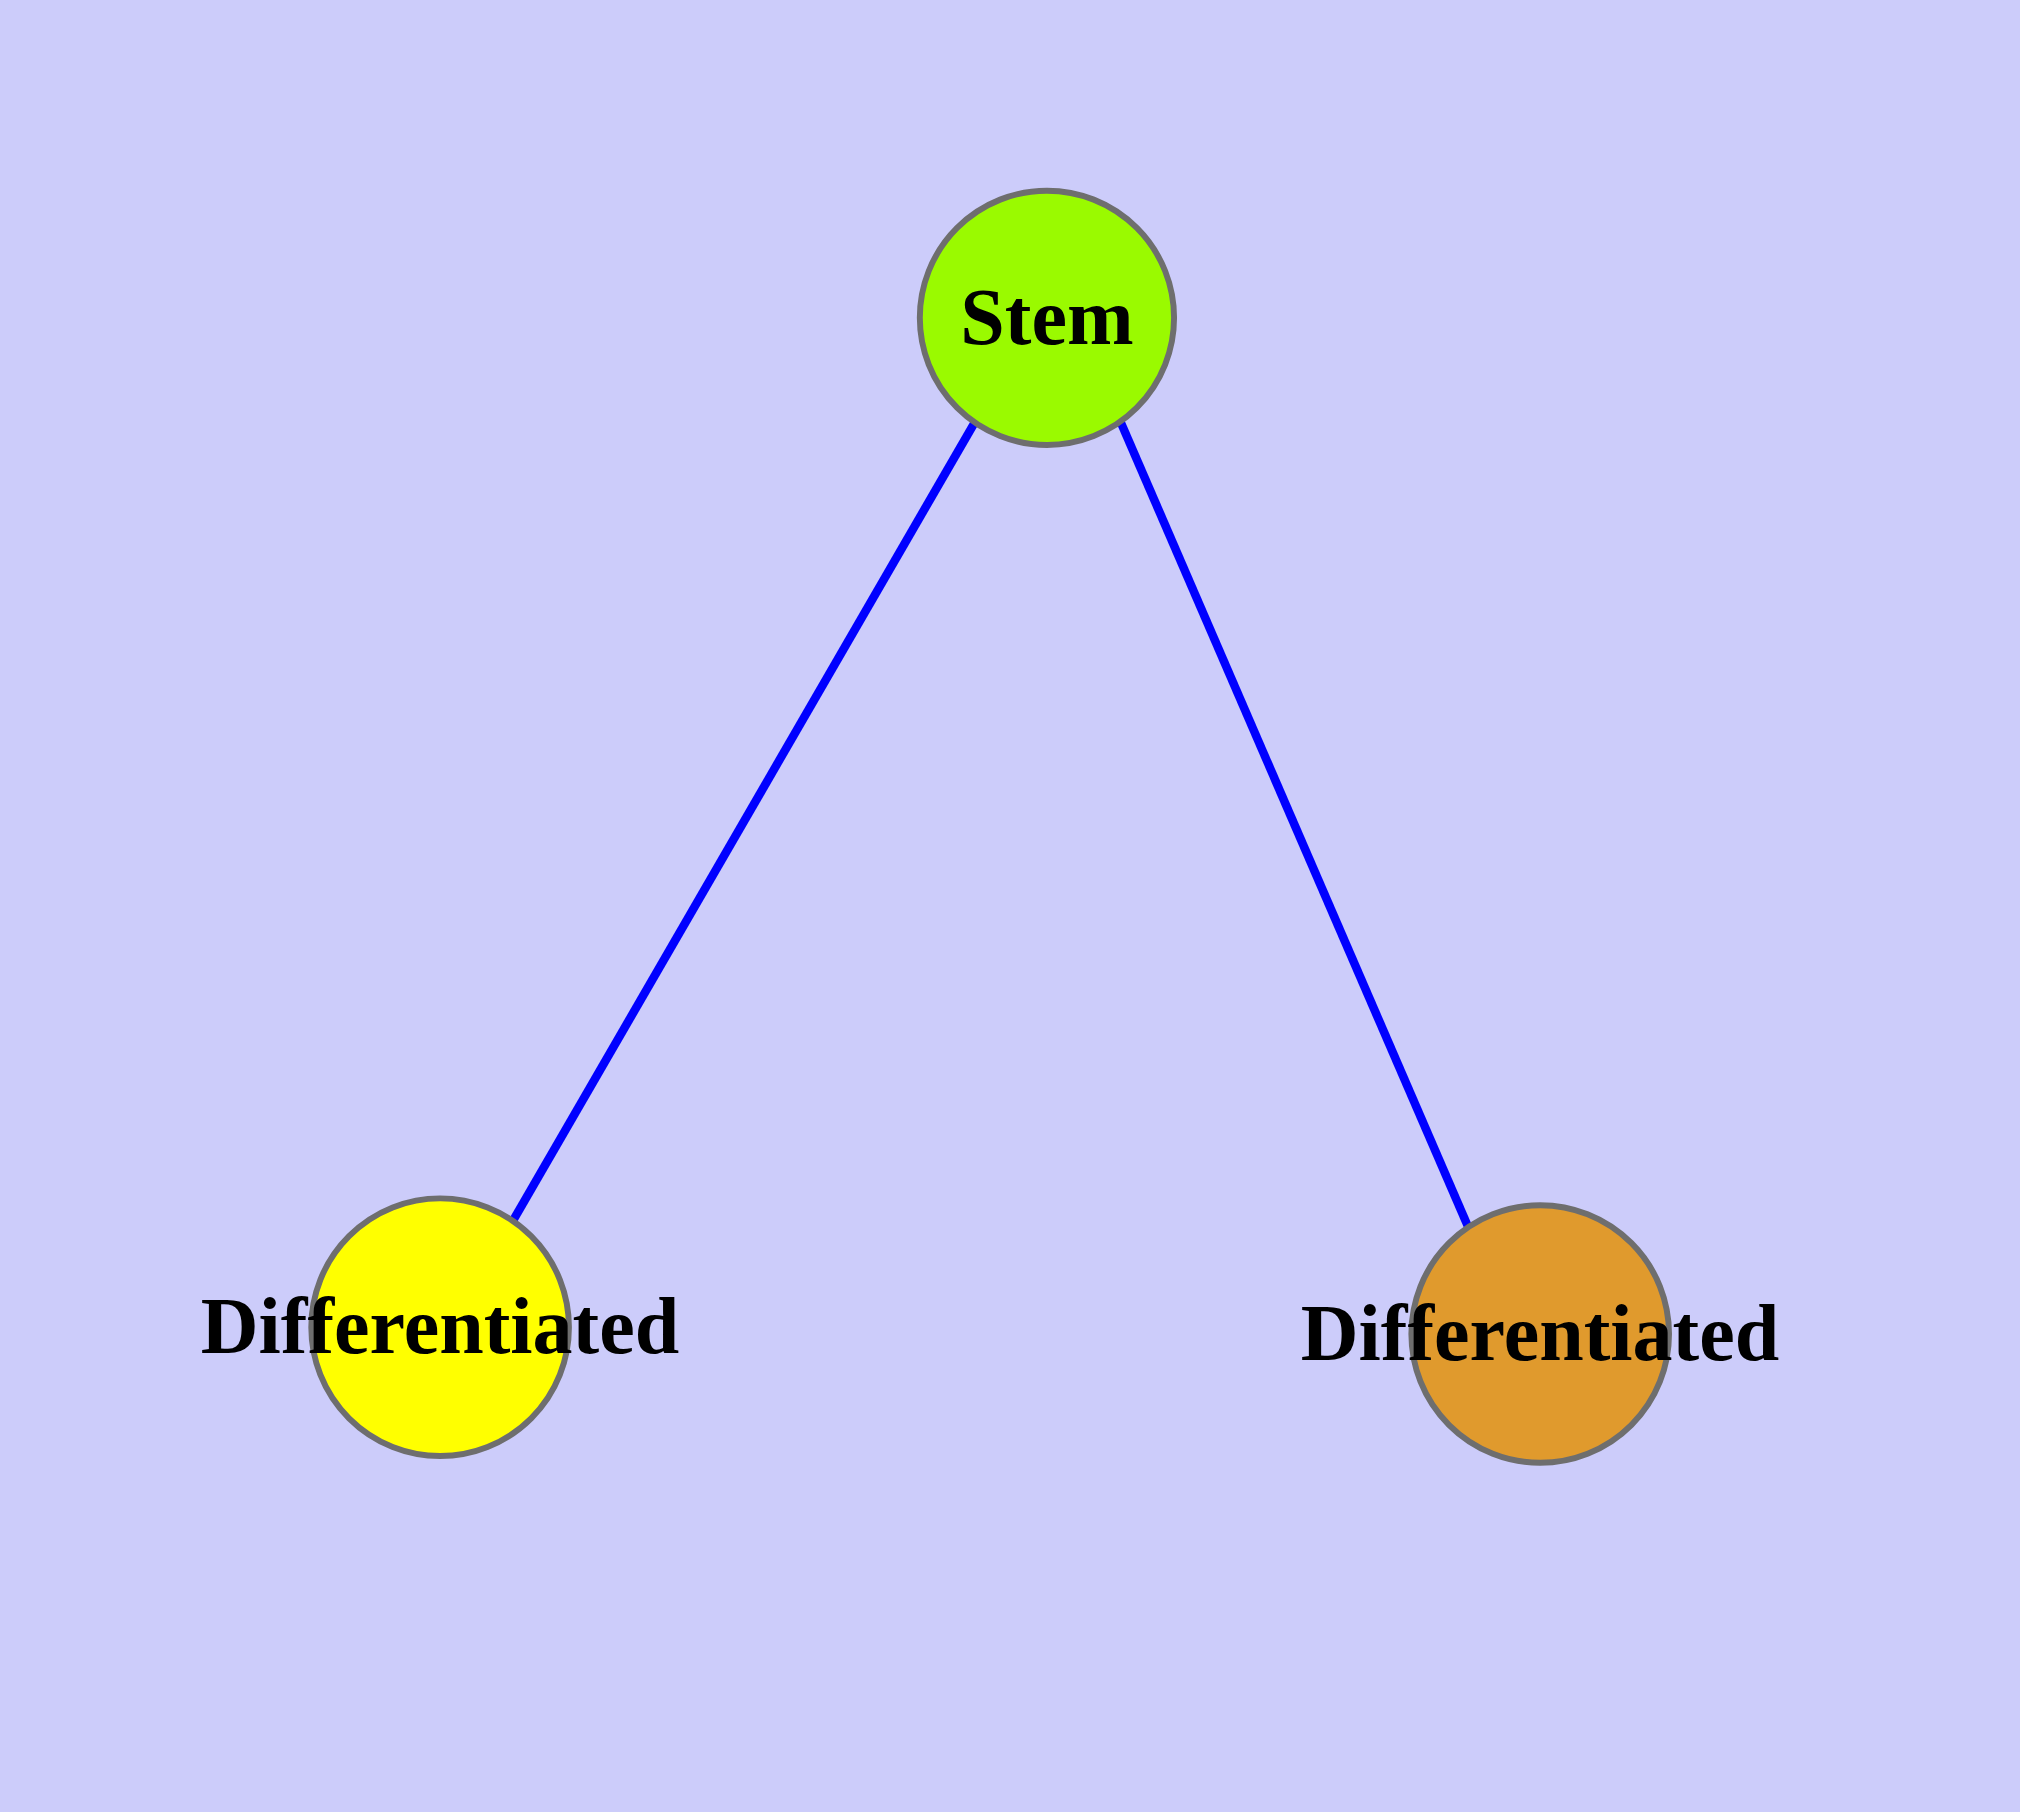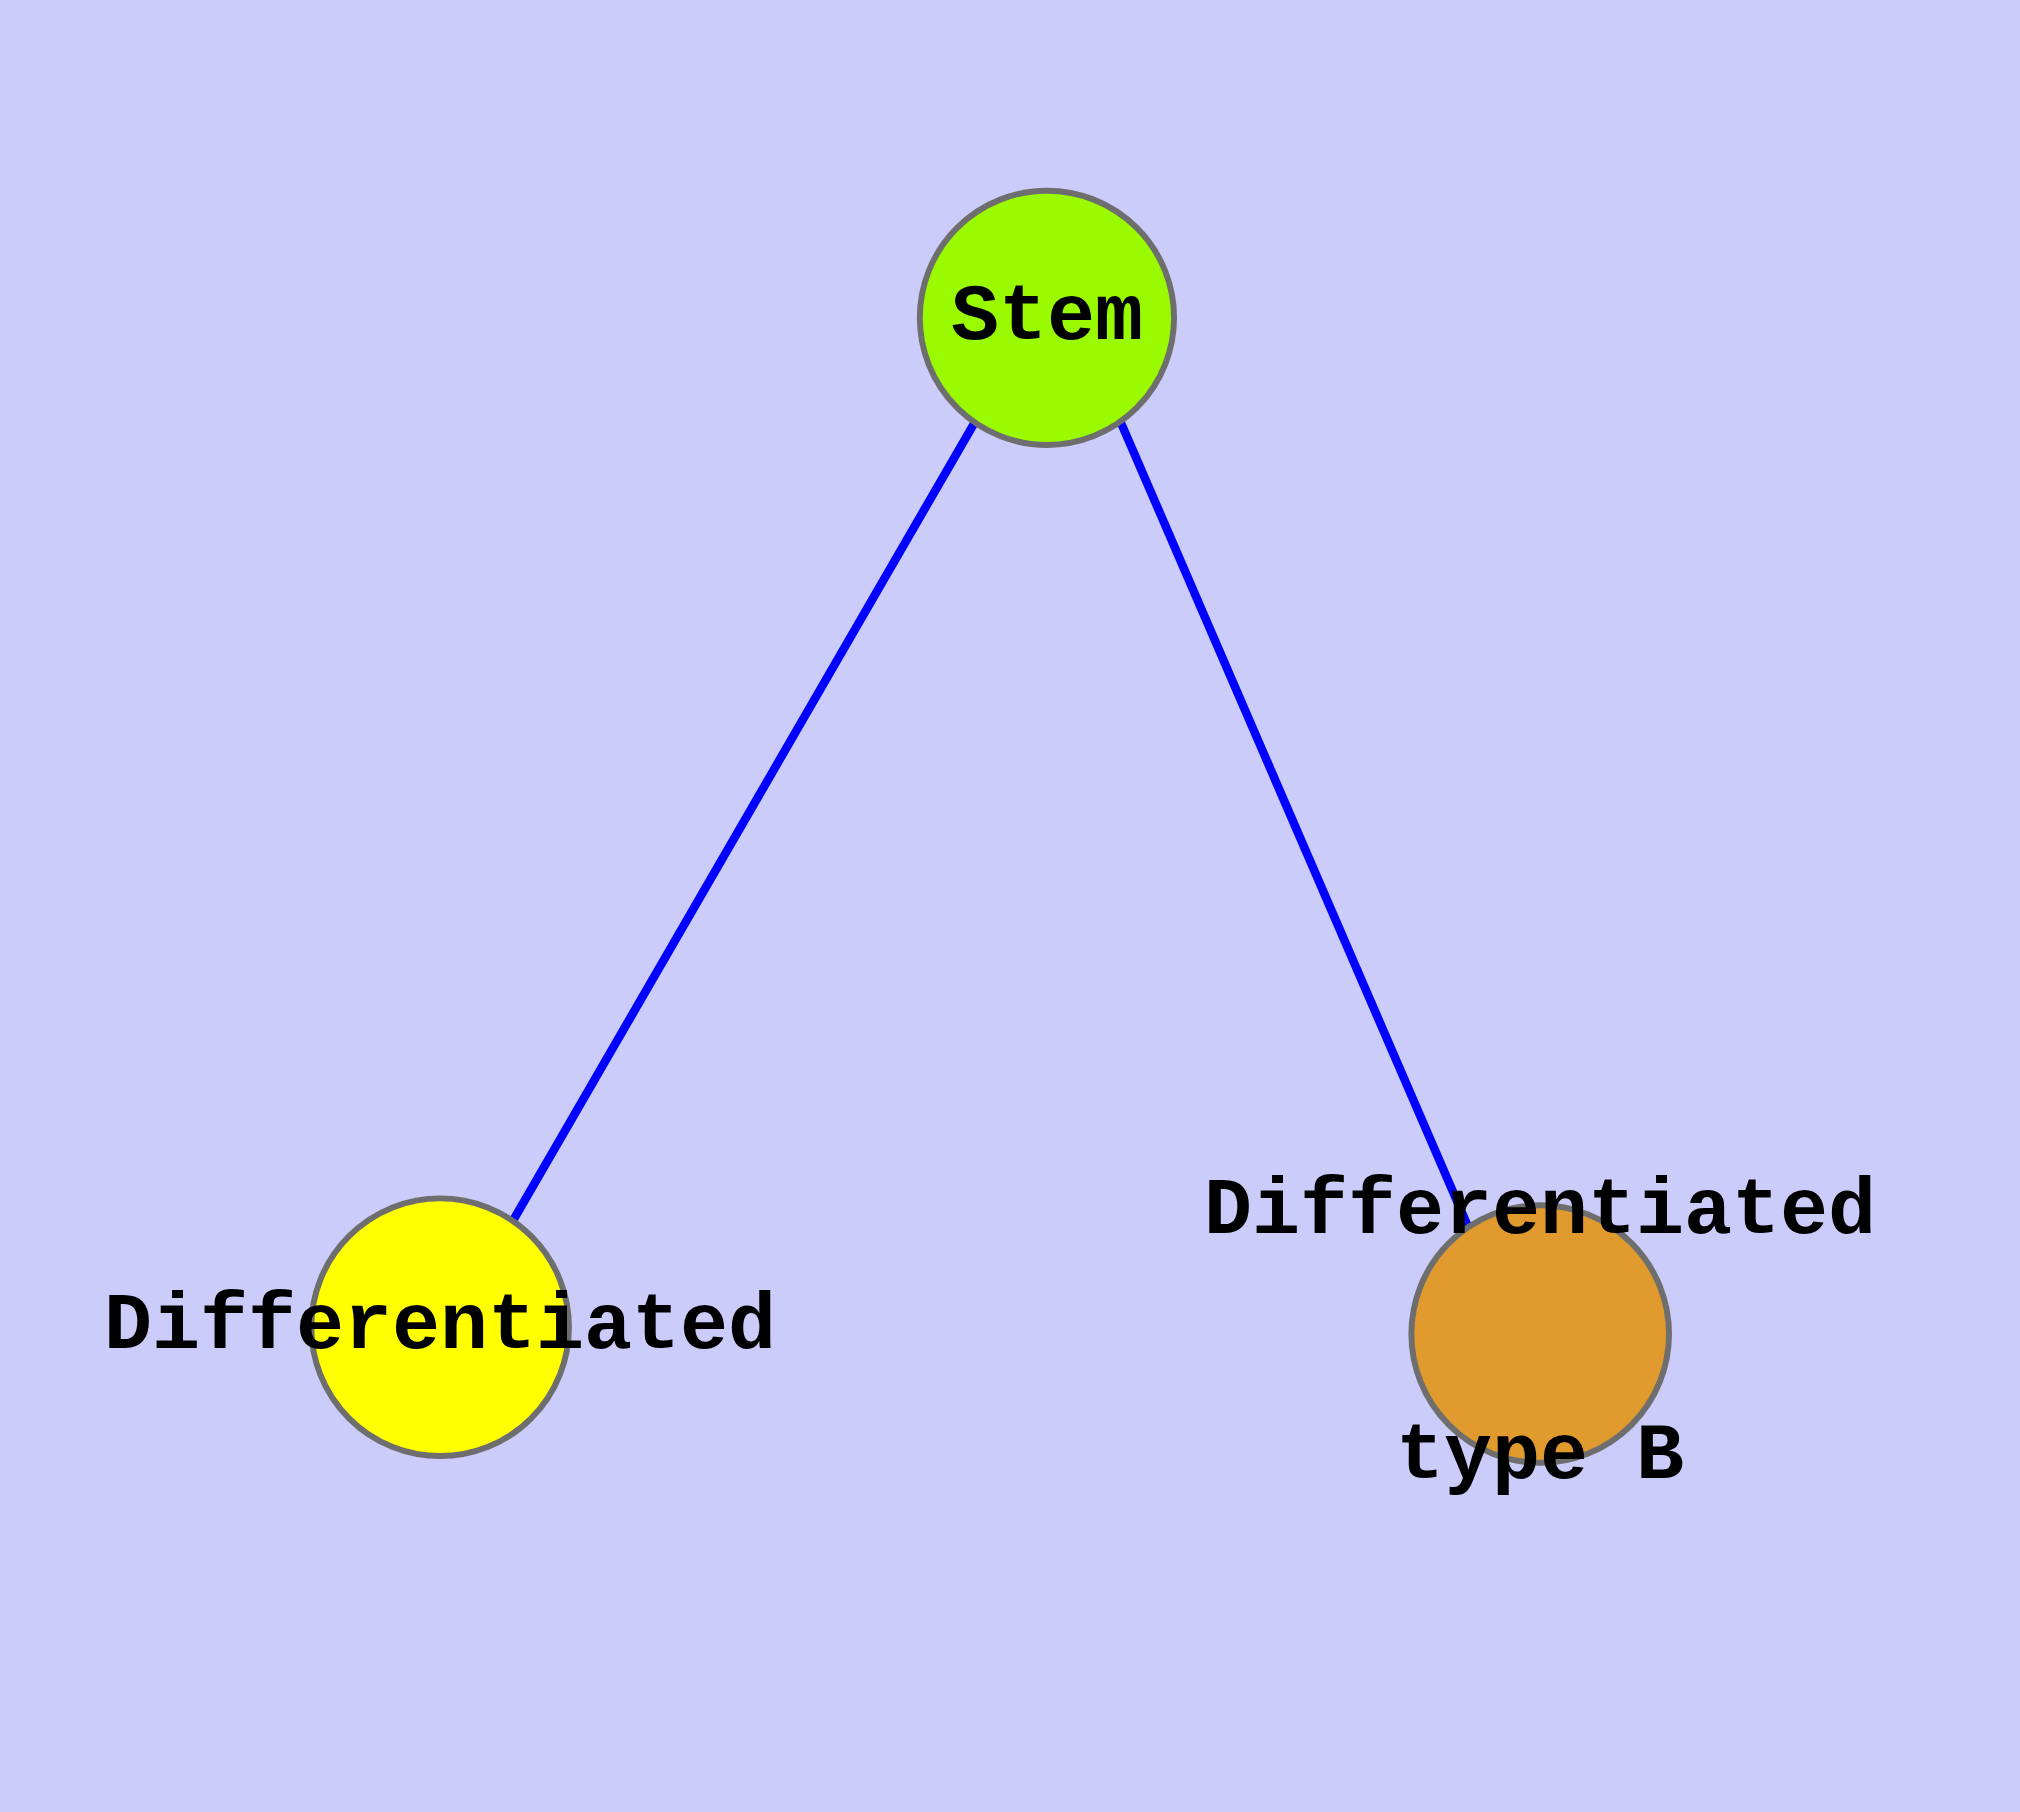--- a/index.html
+++ b/index.html
@@ -21,22 +21,22 @@
   #graph-svg {
     position: absolute;
     top: 0;
     left: 0;
     width: 2021px;
     height: 1812px;
     display: block;
   }
   .node-label {
     position: absolute;
-    text-align: center;
-    font-family: Liberation Mono, monospace;
+    text-align: left;
+    font-family: Liberation Serif, serif;
     font-weight: bold;
     color: #000000;
     white-space: pre;
     line-height: 1.02;
     pointer-events: none;
     transform: translate(-50%, -50%);
   }
 </style>
 </head>
 <body style="width: 2021px; height: 1812px;">
@@ -58,17 +58,16 @@
   <div class="node-label" style="left: 1047px; top: 318px; font-size: 80px; color: rgb(0, 0, 0);">
     <div>Stem</div>
   </div>
 
   <div class="node-label" style="left: 440px; top: 1327px; font-size: 80px; color: rgb(0, 0, 0);">
     <div>Differentiated</div>
   </div>
 
   <div class="node-label" style="left: 1540px; top: 1334px; font-size: 80px; color: rgb(0, 0, 0);">
     <div>Differentiated</div>
-    <div>type B</div>
   </div>
 
 </div>
 
 
 </body></html>

